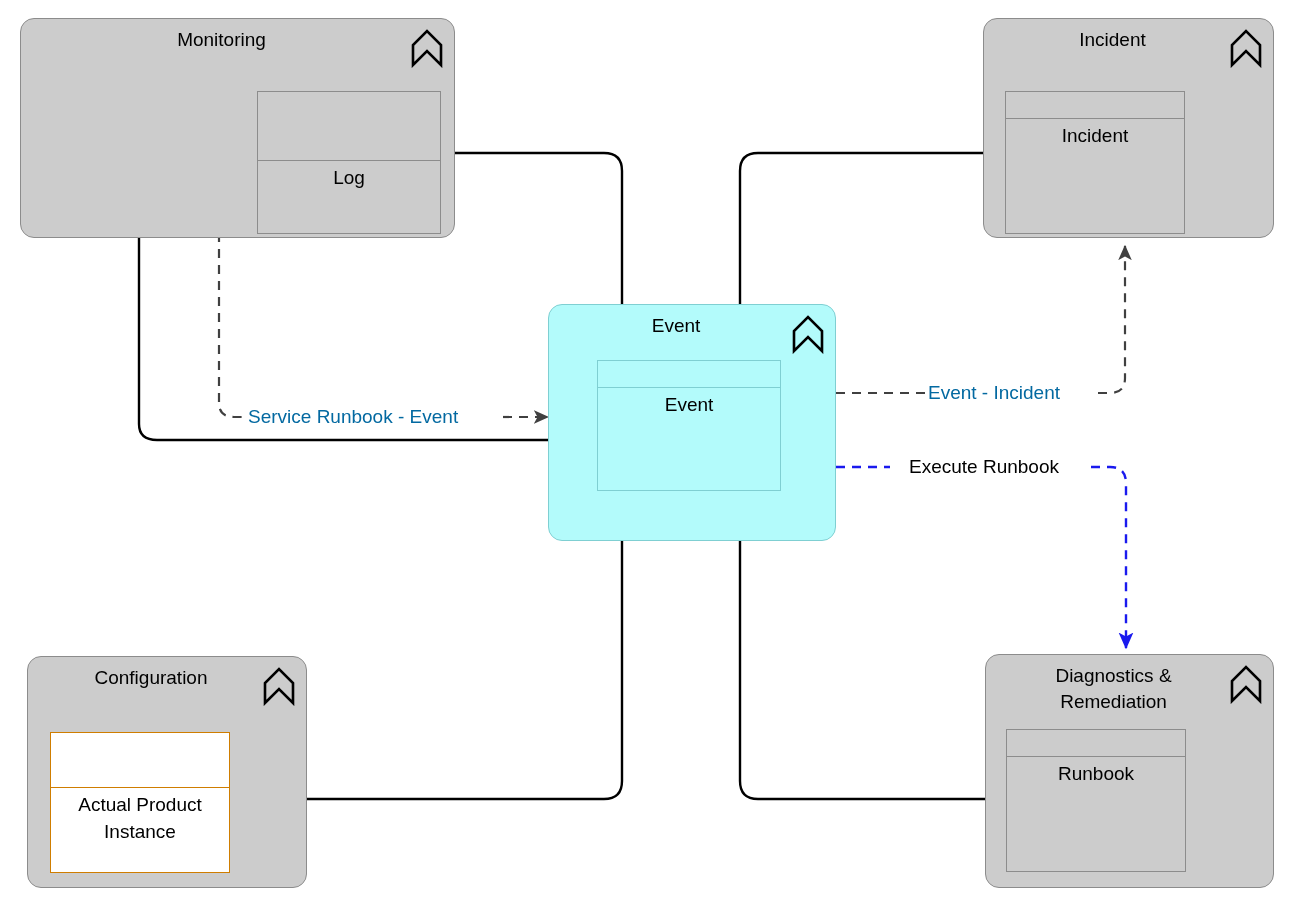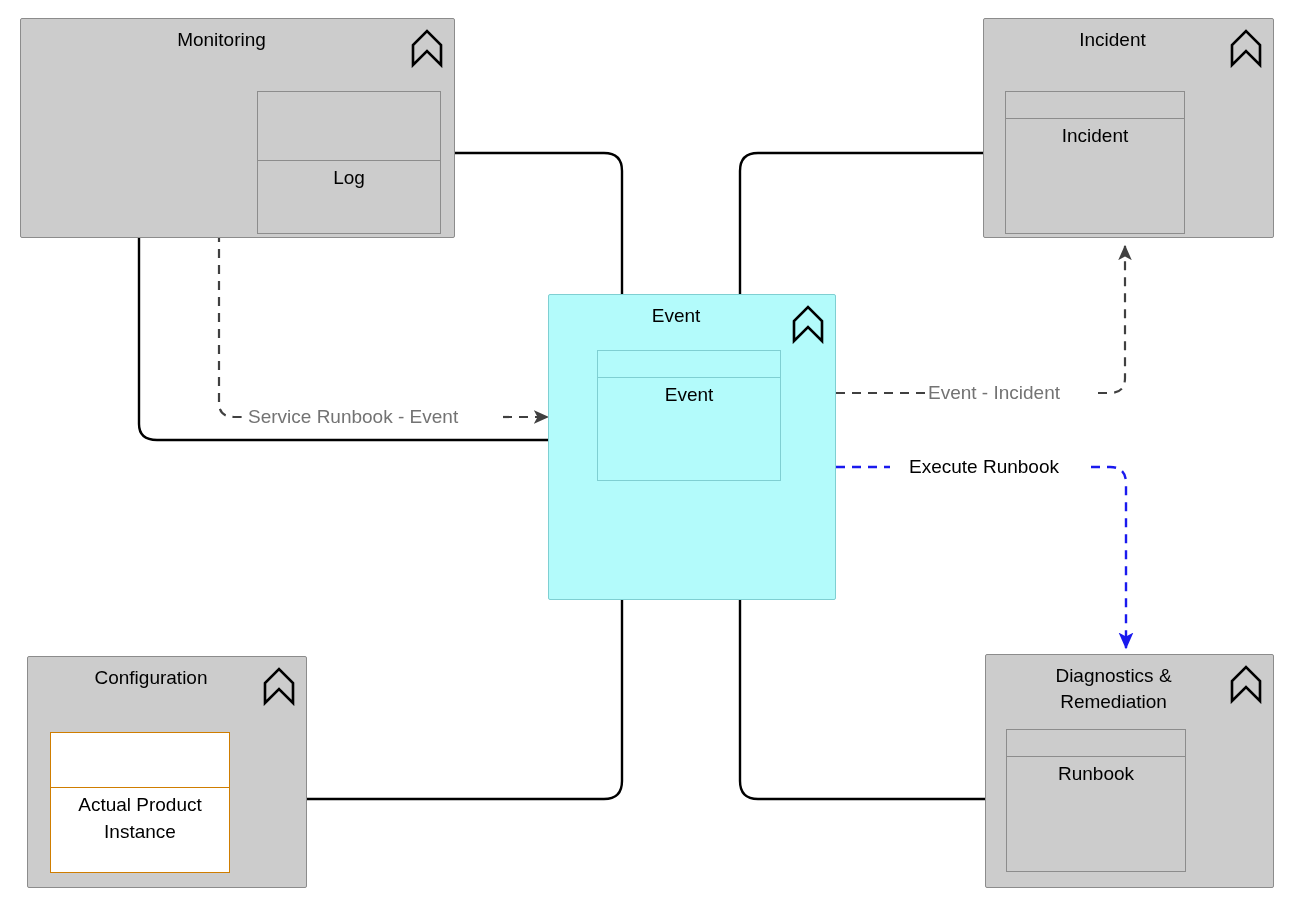--- a/index.html
+++ b/index.html
@@ -16,21 +16,21 @@
     width: 1294px;
     height: 910px;
     background: #ffffff;
     overflow: hidden;
   }
   
   .pkg {
     position: absolute;
     box-sizing: border-box;
     border: 1.5px solid #8c8c8c;
-    border-radius: 2px;
+    border-radius: 14px;
     background: #cccccc;
     box-shadow: 0 0 0 0 transparent;
   }
   .pkg.cyan { background: #b3fbfb; border-color: #7fcfd2; }
   .pkg-title {
     position: absolute;
     left: 0;
     right: 0;
     top: 8px;
     text-align: center;
@@ -80,21 +80,21 @@
     left: 0;
     top: 0;
     width: 1294px;
     height: 910px;
     pointer-events: none;
   }
   .edge-label {
     position: absolute;
     font-size: 19px;
     line-height: 22px;
-    color: #737373;
+    color: #0369a1;
     background: #ffffff;
     white-space: nowrap;
     padding: 0 3px;
   }
   .edge-label.blue { color: #000000; }
 </style>
 </head>
 <body>
 
 <div id="canvas">
@@ -164,21 +164,21 @@
     <div class="pkg-title">Incident</div>
     <svg class="pkg-icon" viewBox="0 0 34 40">
       <path d="M 3 37 L 3 17 L 17 3 L 31 17 L 31 37 L 17 23 Z" fill="none" stroke="#000000" stroke-width="2.6" stroke-linejoin="miter"></path>
     </svg>
     <div class="cls" style="left:21px; top:72px; width:180px; height:143px;">
       <div class="cls-band"></div>
       <div class="cls-name">Incident</div>
     </div>
   </div>
 
-  <div class="pkg cyan" style="left:548px; top:294px; width:288px; height:306px;">
+  <div class="pkg cyan" style="left:548px; top:304px; width:288px; height:237px;">
     <div class="pkg-title">Event</div>
     <svg class="pkg-icon" viewBox="0 0 34 40">
       <path d="M 3 37 L 3 17 L 17 3 L 31 17 L 31 37 L 17 23 Z" fill="none" stroke="#000000" stroke-width="2.6" stroke-linejoin="miter"></path>
     </svg>
     <div class="cls cyan" style="left:48px; top:55px; width:184px; height:131px;">
       <div class="cls-band"></div>
       <div class="cls-name">Event</div>
     </div>
   </div>
 

